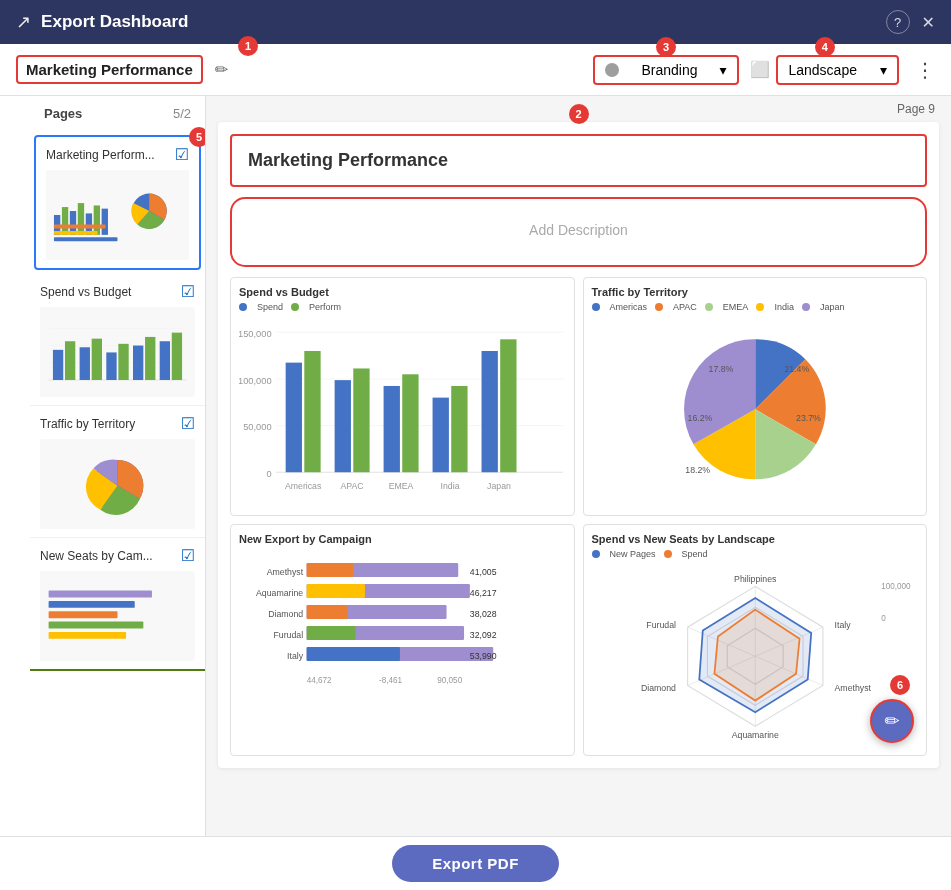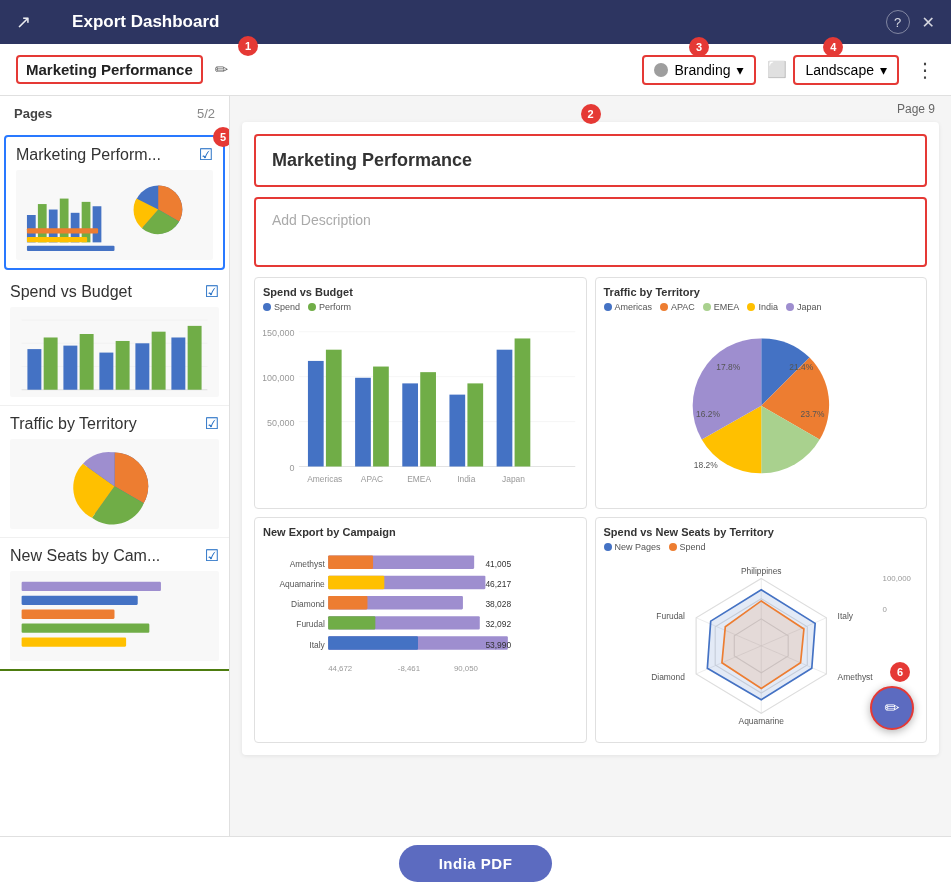--- a/index.html
+++ b/index.html
@@ -9,21 +9,21 @@
     .title-bar {
       background: #2d3561;
       color: white;
       display: flex;
       align-items: center;
       padding: 0 16px;
       height: 44px;
       position: relative;
     }
     .title-bar-icon { margin-right: 10px; font-size: 18px; opacity: 0.9; }
-    .title-bar-title { font-size: 17px; font-weight: 600; flex: 1; margin-left: 31px; }
+    .title-bar-title { font-size: 17px; font-weight: 600; flex: 1; }
     .title-bar-controls { display: flex; gap: 12px; align-items: center; }
     .title-bar-controls span { font-size: 18px; cursor: pointer; opacity: 0.8; }
 
     
     .header-row {
       background: white;
       display: flex;
       align-items: center;
       padding: 8px 16px;
       height: 52px;
@@ -38,33 +38,33 @@
       font-size: 15px;
       font-weight: 600;
       color: #222;
       min-width: 180px;
     }
     .edit-icon { color: #666; font-size: 16px; cursor: pointer; }
     .header-spacer { flex: 1; }
     .branding-btn {
       display: flex;
       align-items: center;
-      gap: 6px;
+      gap: 22px;
       border: 2px solid #e53935;
       border-radius: 4px;
       padding: 5px 10px;
       background: white;
       cursor: pointer;
       font-size: 14px;
     }
     .branding-dot { width: 14px; height: 14px; border-radius: 50%; background: #9e9e9e; }
     .landscape-btn {
       display: flex;
       align-items: center;
-      gap: 6px;
+      gap: 23px;
       border: 2px solid #e53935;
       border-radius: 4px;
       padding: 5px 10px;
       background: white;
       cursor: pointer;
       font-size: 14px;
     }
     .more-btn { font-size: 20px; cursor: pointer; color: #444; margin-left: 4px; }
 
     
@@ -83,25 +83,26 @@
     }
 
     
     .main-layout {
       display: flex;
       height: calc(890px - 44px - 52px - 54px);
     }
 
     
     .sidebar {
-      width: 230px;
+      width: 206px;
       background: white;
       border-right: 1px solid #e0e0e0;
       overflow-y: auto;
       flex-shrink: 0;
+      padding-left: 30px;
     }
     .sidebar-header {
       display: flex;
       justify-content: space-between;
       align-items: center;
       padding: 10px 14px;
       font-size: 13px;
       font-weight: 600;
       color: #444;
     }
@@ -111,21 +112,21 @@
       border-bottom: 1px solid #f0f0f0;
       cursor: pointer;
     }
     .sidebar-item.active { border: 2px solid #2979ff; border-radius: 4px; margin: 4px; }
     .sidebar-item-header {
       display: flex;
       justify-content: space-between;
       align-items: center;
       margin-bottom: 6px;
     }
-    .sidebar-item-title { font-size: 16px; color: #333; font-weight: 500; }
+    .sidebar-item-title { font-size: 12px; color: #333; font-weight: 500; }
     .check-icon { color: #1565c0; font-size: 16px; }
     .sidebar-thumb {
       width: 100%;
       height: 90px;
       background: #f8f8f8;
       border-radius: 2px;
       display: flex;
       align-items: center;
       justify-content: center;
       overflow: hidden;
@@ -154,40 +155,41 @@
     }
     .title-section {
       border: 2px solid #e53935;
       border-radius: 4px;
       padding: 14px 16px;
       margin-bottom: 10px;
     }
     .title-section-text { font-size: 18px; font-weight: 600; color: #333; }
     .desc-section {
       border: 2px solid #e53935;
-      border-radius: 4px;
-      padding: 12px 16px;
+      border-radius: 15px;
+      padding: 22px 16px;
       margin-bottom: 10px;
       min-height: 70px;
+      text-align: center;
     }
     .desc-placeholder { font-size: 14px; color: #aaa; }
     .charts-grid {
       display: grid;
       grid-template-columns: 1fr 1fr;
       gap: 8px;
     }
     .chart-box {
       border: 1px solid #e0e0e0;
       border-radius: 4px;
       padding: 8px;
       background: white;
     }
     .chart-title { font-size: 11px; font-weight: 600; color: #333; margin-bottom: 4px; }
     .chart-legend { display: flex; gap: 8px; margin-bottom: 4px; flex-wrap: wrap; }
-    .legend-item { display: flex; align-items: center; gap: 3px; font-size: 9px; color: #555; }
+    .legend-item { display: flex; align-items: center; gap: 10px; font-size: 9px; color: #555; }
     .legend-dot { width: 8px; height: 8px; border-radius: 50%; flex-shrink: 0; }
 
     
     .chart-area { width: 100%; }
 
     
     .bottom-bar {
       height: 54px;
       background: white;
       border-top: 1px solid #e0e0e0;
@@ -502,21 +504,21 @@
             <rect x="58" y="84" width="80" height="12" fill="#4472c4" rx="1"></rect>
             <text x="198" y="94" font-size="7.5" fill="#333">53,990</text>
 
             <text x="58" y="115" font-size="7" fill="#999">44,672</text>
             <text x="120" y="115" font-size="7" fill="#999">-8,461</text>
             <text x="170" y="115" font-size="7" fill="#999">90,050</text>
           </svg>
         </div>
 
         <div class="chart-box" style="position:relative;">
-          <div class="chart-title">Spend vs New Seats by Territory</div>
+          <div class="chart-title">Spend vs New Seats by Landscape</div>
           <div class="chart-legend">
             <div class="legend-item">
               <div class="legend-dot" style="background:#4472c4;"></div>
               <span>New Pages</span>
             </div>
             <div class="legend-item">
               <div class="legend-dot" style="background:#ed7d31;"></div>
               <span>Spend</span>
             </div>
           </div>
@@ -554,14 +556,14 @@
           
           <div class="badge" style="bottom:60px; right:16px; z-index:20;">6</div>
         </div>
 
       </div>
     </div>
   </div>
 </div>
 
 <div class="bottom-bar">
-  <button class="export-btn">India PDF</button>
+  <button class="export-btn">Export PDF</button>
 </div>
 
 </body></html>

